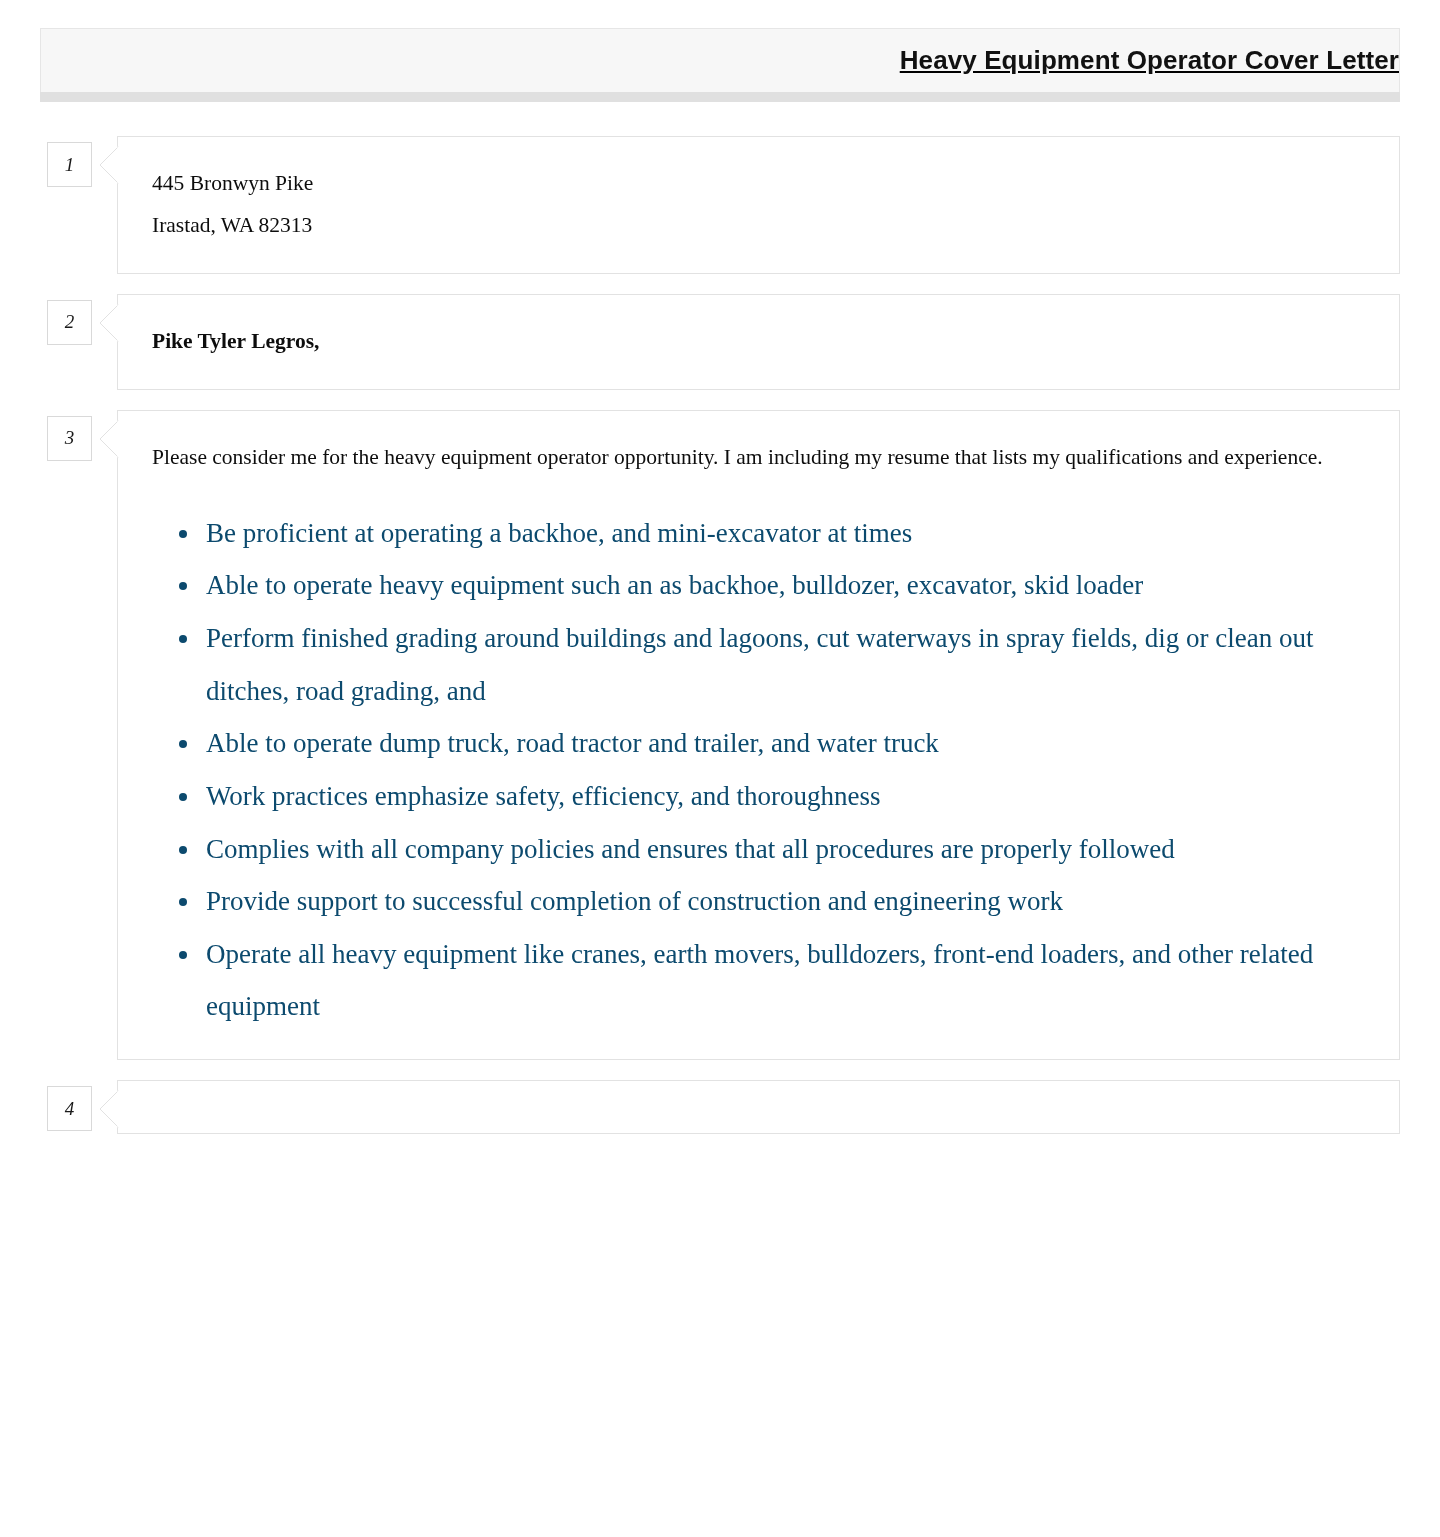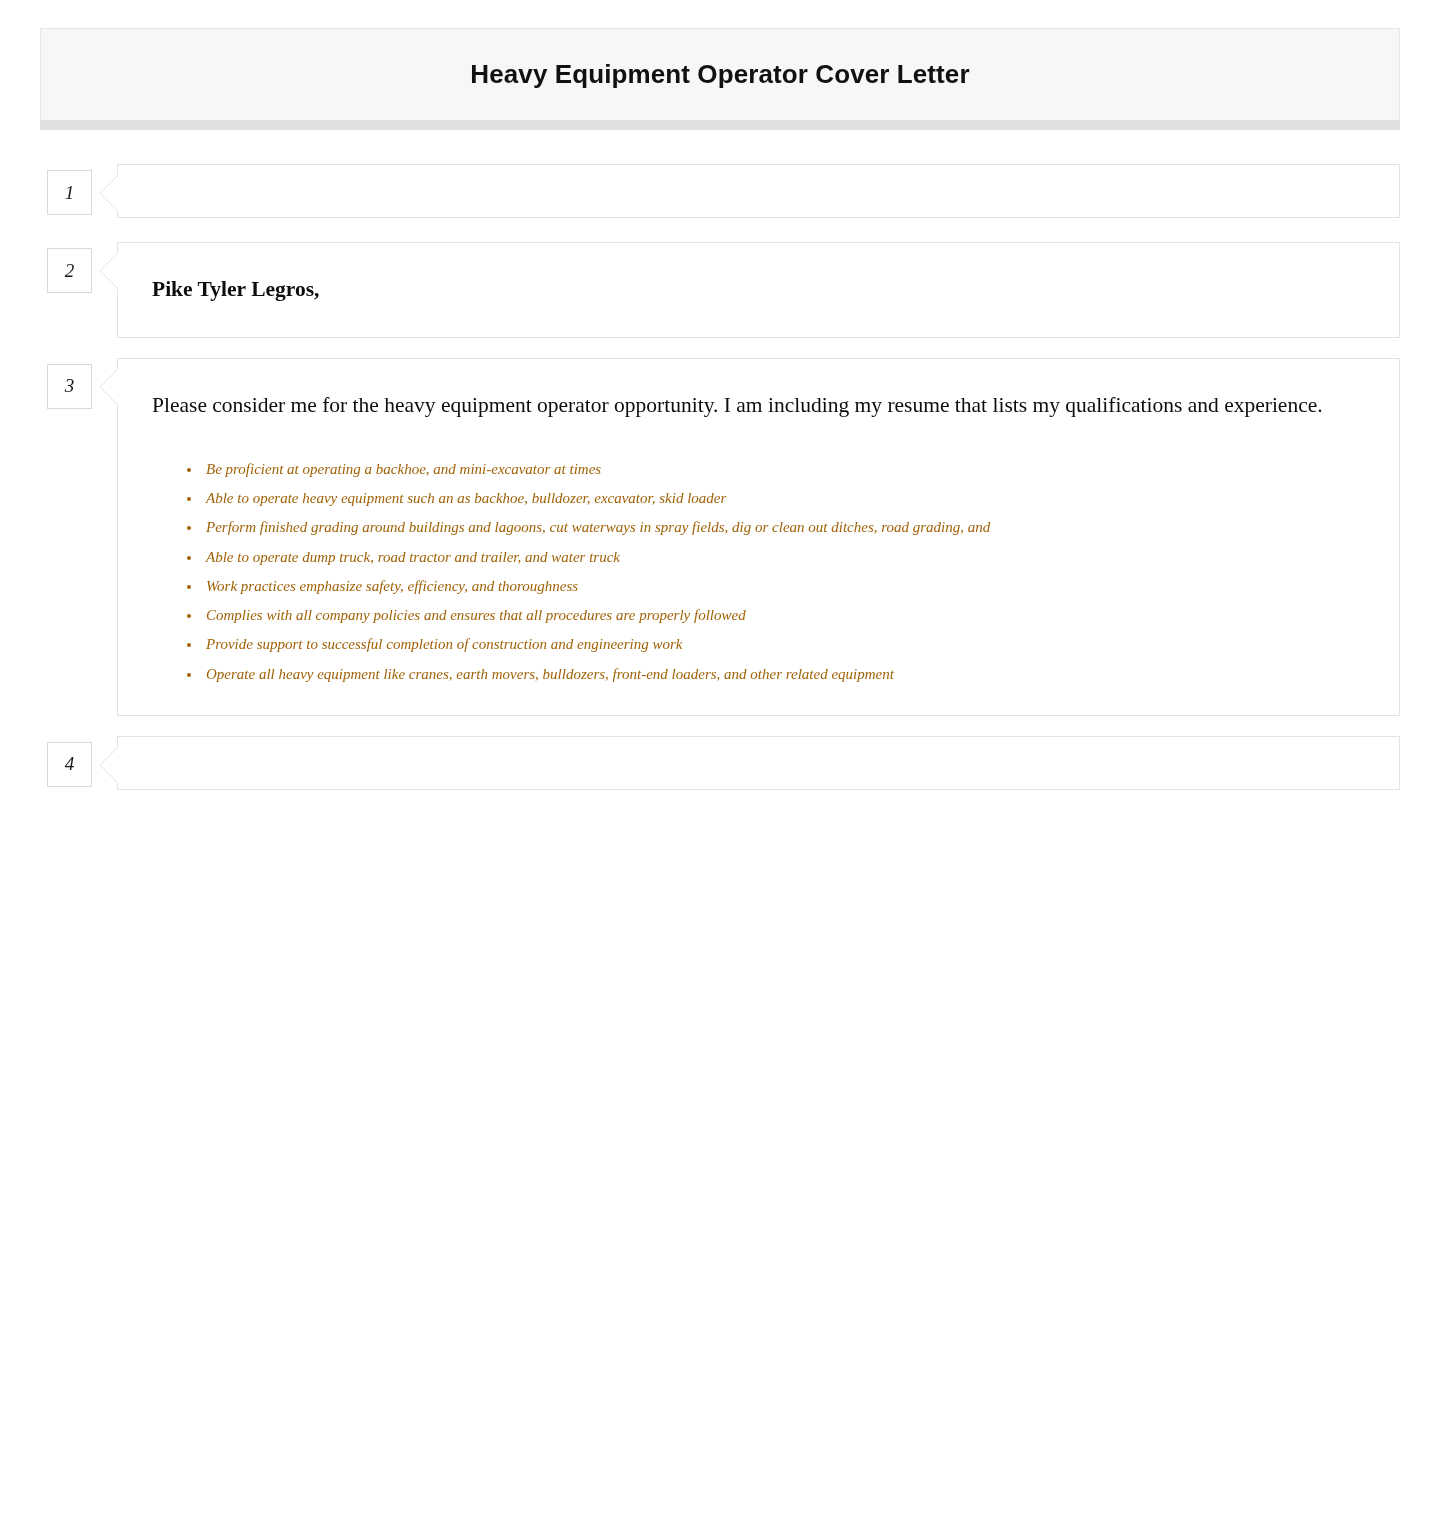--- a/index.html
+++ b/index.html
@@ -24,24 +24,25 @@
 
   
   .header-wrap {
     margin: 28px 40px 0 40px;
   }
   .header-banner {
     background: #f7f7f7;
     border: 1px solid #e6e6e6;
     border-bottom: none;
     box-sizing: border-box;
-    height: 92px;
+    height: 64px;
     display: flex;
     align-items: center;
-    justify-content: center;
+    justify-content: flex-end;
+    text-decoration: underline;
   }
   .header-title {
     font-family: "Liberation Sans", "DejaVu Sans", sans-serif;
     font-weight: bold;
     font-size: 26px;
     letter-spacing: 0.1px;
     color: #111111;
     text-align: center;
   }
   .header-rule {
@@ -111,26 +112,25 @@
   .callout p:last-child { margin-bottom: 0; }
   .callout p.tight { margin-bottom: 0; }
   .callout p.bold { font-weight: bold; }
 
   .callout ul {
     margin: 4px 0 0 0;
     padding-left: 50px;
     list-style-type: disc;
   }
   .callout ul li {
-    font-size: 15px;
+    font-size: 27px;
     line-height: 1.95;
-    color: #a16207;
+    color: #0c4a6e;
     margin-bottom: 0;
     padding-left: 4px;
-    font-style: italic;
   }
 
   .addr-line { display: block; }
 </style>
 </head>
 <body>
 
 <div class="page">
 
   <div class="header-wrap">
@@ -144,20 +144,24 @@
 
     <div class="section">
       <div class="badge">1</div>
       <div class="callout">
         <span class="notch">
           <svg width="20" height="38" viewBox="0 0 20 38">
             <path d="M19.5 0.5 L1 19 L19.5 37.5" fill="#ffffff" stroke="#e2e2e2" stroke-width="1"></path>
             <line x1="19.5" y1="0.5" x2="19.5" y2="37.5" stroke="#ffffff" stroke-width="2"></line>
           </svg>
         </span>
+        <p class="tight">
+          <span class="addr-line">445 Bronwyn Pike</span>
+          <span class="addr-line">Irastad, WA 82313</span>
+        </p>
       </div>
     </div>
 
     <div class="section">
       <div class="badge">2</div>
       <div class="callout">
         <span class="notch">
           <svg width="20" height="38" viewBox="0 0 20 38">
             <path d="M19.5 0.5 L1 19 L19.5 37.5" fill="#ffffff" stroke="#e2e2e2" stroke-width="1"></path>
             <line x1="19.5" y1="0.5" x2="19.5" y2="37.5" stroke="#ffffff" stroke-width="2"></line>

